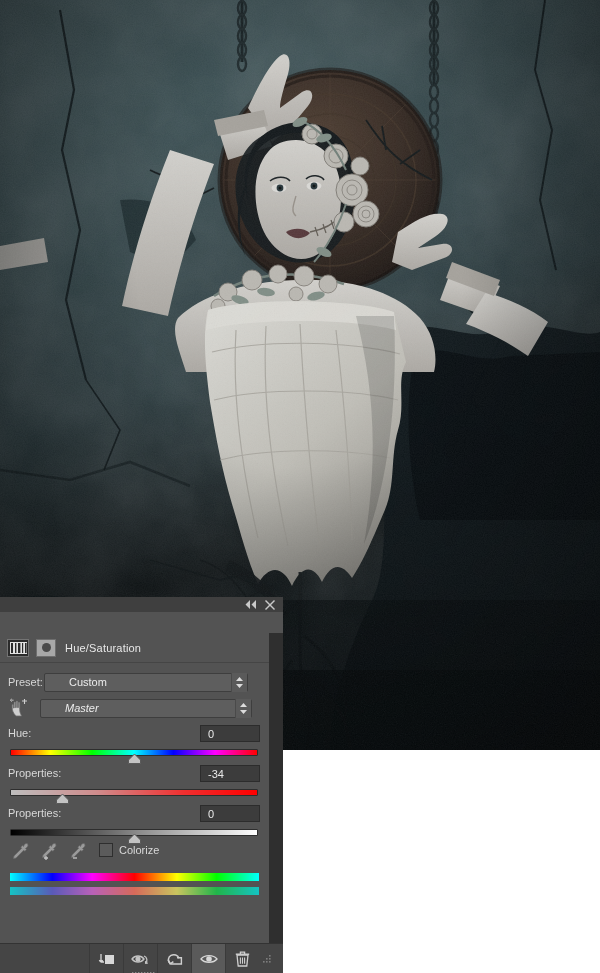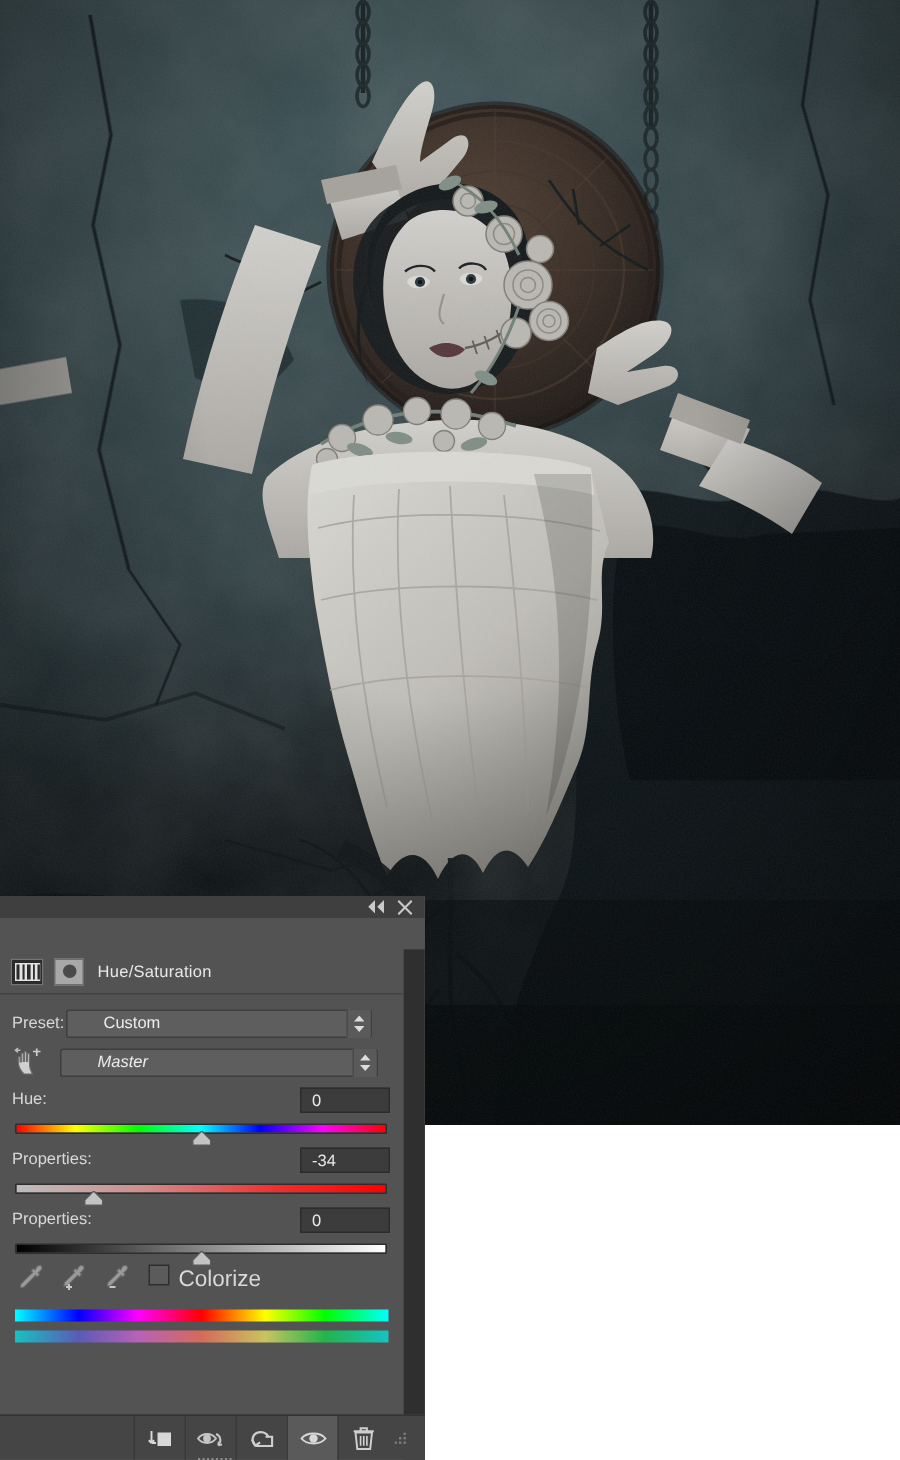--- a/index.html
+++ b/index.html
@@ -148,21 +148,21 @@
   .eyerow { position: absolute; left: 0; top: 206px; width: 269px; height: 24px; }
   .eyed { position: absolute; top: 2px; width: 22px; height: 20px;
           display:flex; align-items:center; justify-content:center; }
   #eyed-1 { left: 9px; }
   #eyed-2 { left: 38px; }
   #eyed-3 { left: 67px; }
   .colorize-box {
     position: absolute; left: 99px; top: 4px; width: 14px; height: 14px;
     background: #5b5b5b; border: 1px solid #2e2e2e;
   }
-  .colorize-lbl { position: absolute; left: 119px; top: 5px; font-size: 15px; color: #d8d8d8; }
+  .colorize-lbl { position: absolute; left: 119px; top: 5px; font-size: 11px; color: #d8d8d8; }
 
   
   .cbar {
     position: absolute; left: 10px; width: 249px; height: 8px;
   }
   #cbar-top { top: 240px; }
   #cbar-bot { top: 254px; }
 
   
   .panel-footer {

